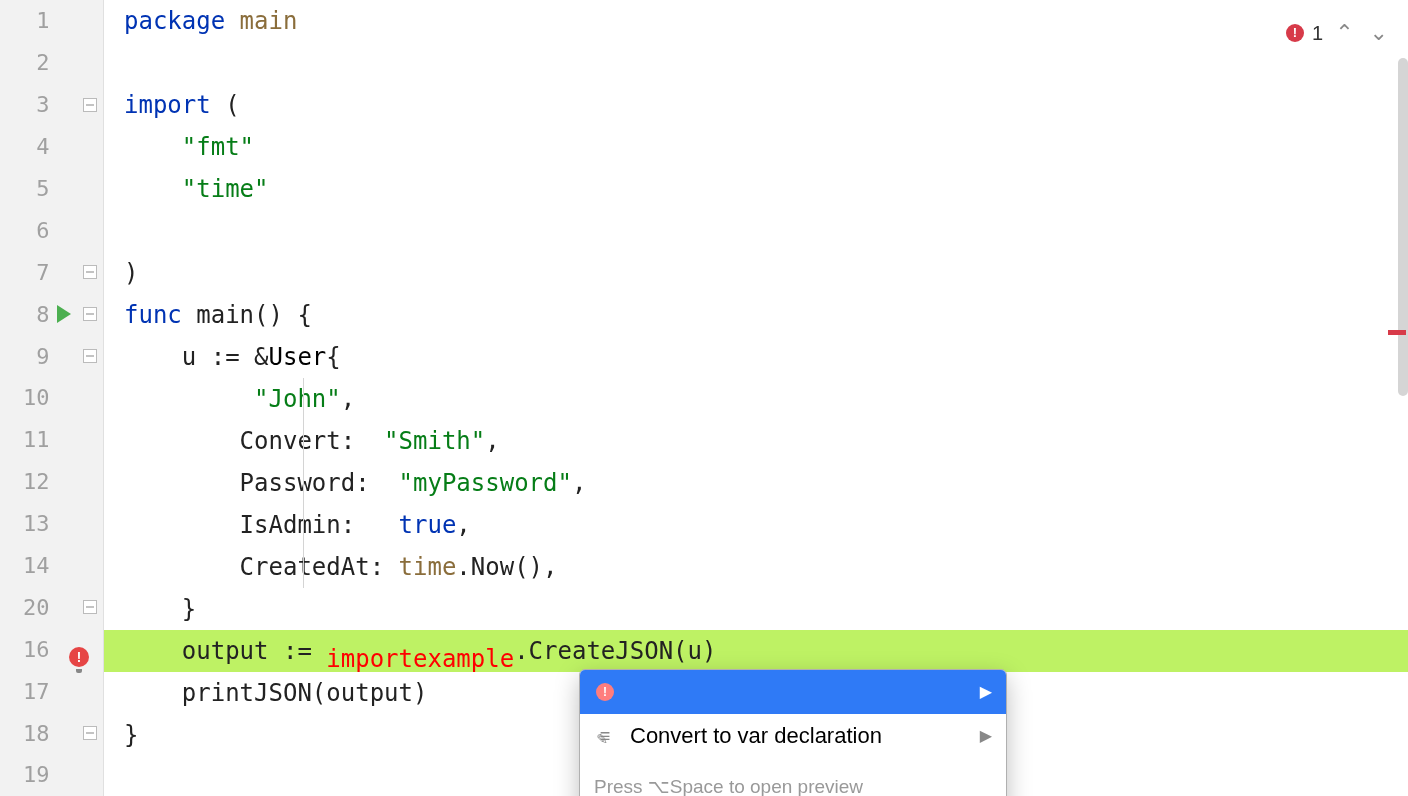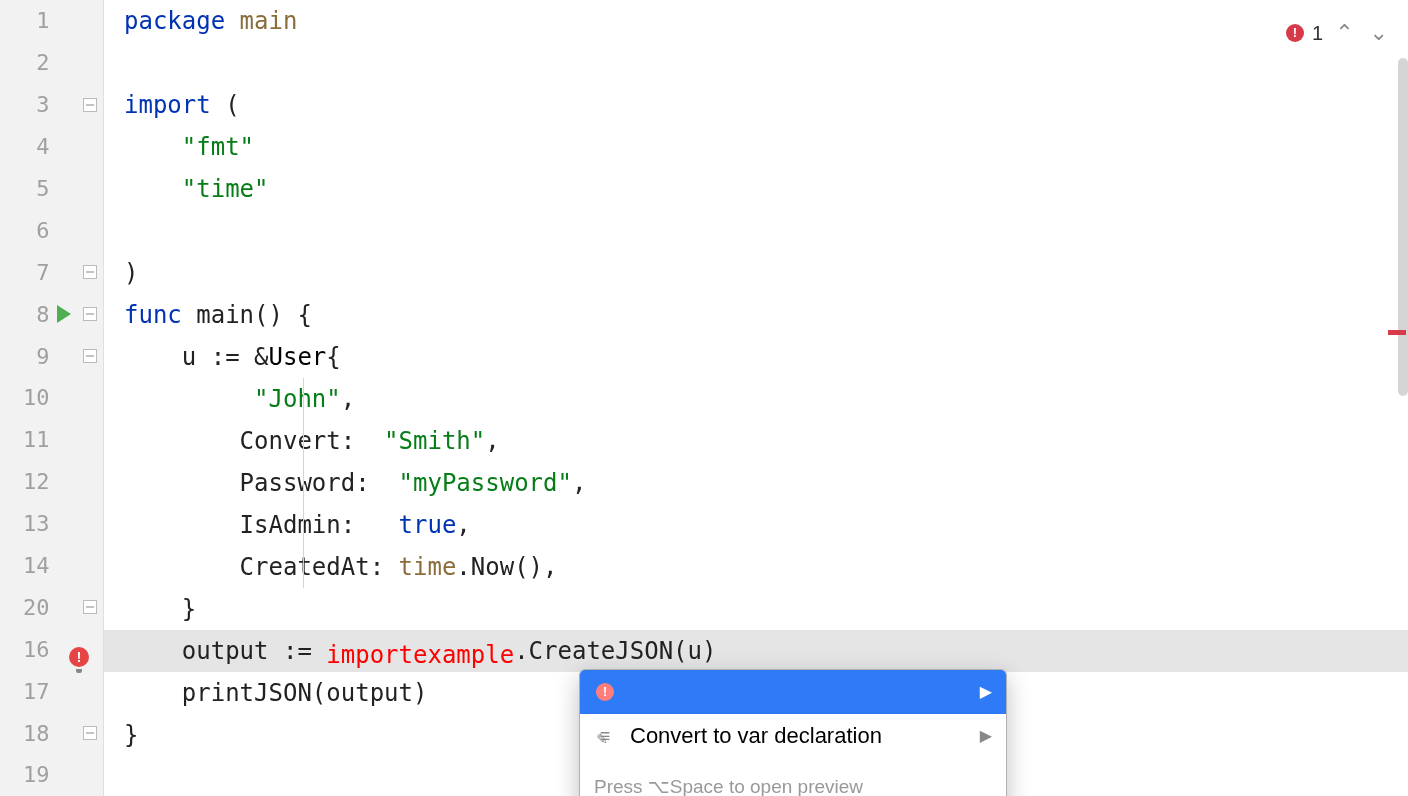--- a/index.html
+++ b/index.html
@@ -6,22 +6,22 @@
     html, body { width: 1408px; height: 796px; overflow: hidden; font-family: 'Menlo', 'Monaco', 'Consolas', monospace; background: #ffffff; }
     .editor { display: flex; width: 100%; height: 100%; position: relative; }
     .gutter { width: 104px; background: #f2f2f2; display: flex; flex-direction: column; flex-shrink: 0; border-right: 1px solid #e0e0e0; }
     .gutter-row { height: 42px; display: flex; align-items: center; position: relative; }
     .line-number { color: #a0a0a0; font-size: 22px; width: 50px; text-align: right; user-select: none; }
     .gutter-icons { width: 54px; height: 100%; display: flex; align-items: center; justify-content: flex-end; padding-right: 4px; position: relative; }
     .run-icon { width: 0; height: 0; border-top: 9px solid transparent; border-bottom: 9px solid transparent; border-left: 14px solid #4caf50; margin-right: 12px; }
     .fold-icon { width: 14px; height: 14px; border: 1px solid #bbb; background: #fff; position: relative; margin-right: 2px; }
     .fold-icon::before { content: ''; position: absolute; left: 2px; right: 2px; top: 50%; height: 1px; background: #888; transform: translateY(-50%); }
     .code-area { flex: 1; position: relative; font-size: 24px; line-height: 42px; }
-    .code-line { height: 42px; padding-left: 20px; white-space: pre; display: flex; align-items: center; position: relative; }
-    .code-line.highlight { background: #e5e5e5; }
+    .code-line { height: 42px; padding-left: 20px; white-space: pre; display: flex; align-items: flex-start; position: relative; }
+    .code-line.highlight { background: #bef264; }
     .kw { color: #0033b3; }
     .pkg { color: #8a6d3b; }
     .str { color: #067d17; }
     .type { color: #000000; }
     .err { color: #ff0000; margin-top: 8px; }
     .lit { color: #0033b3; }
     .fn { color: #222; }
     .txt { color: #222; }
     .indent-guide { position: absolute; left: 199px; top: 0; bottom: 0; width: 0; border-left: 1px solid #d4d4d4; pointer-events: none; }
     .inspect-top { position: absolute; top: 12px; right: 16px; display: flex; align-items: center; gap: 8px; font-family: -apple-system, Arial, sans-serif; z-index: 5; }

